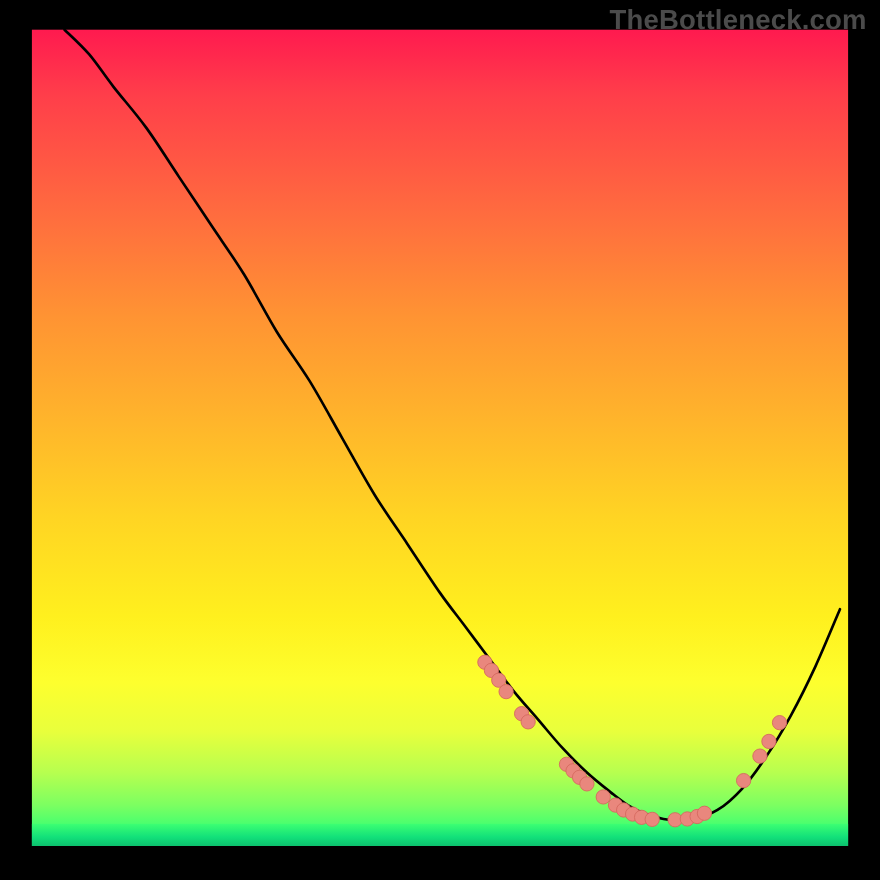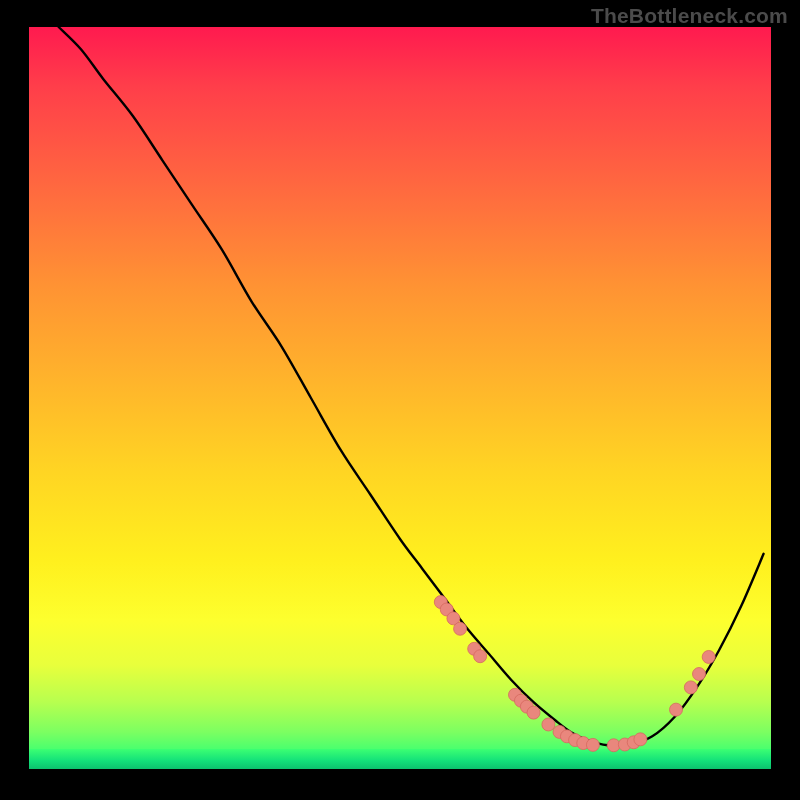--- a/index.html
+++ b/index.html
@@ -65,21 +65,21 @@
     top: 0;
     width: 742px;
     height: 742px;
     overflow: visible;
   }
   .attribution {
     position: absolute;
     top: 4px;
     right: 12px;
     color: #4b4b4b;
-    font-size: 21px;
+    font-size: 25px;
     font-weight: 600;
     letter-spacing: 0.2px;
     user-select: none;
   }
 </style>
 </head>
 <body>
 
 <div class="frame">
   <div class="plot-area">

